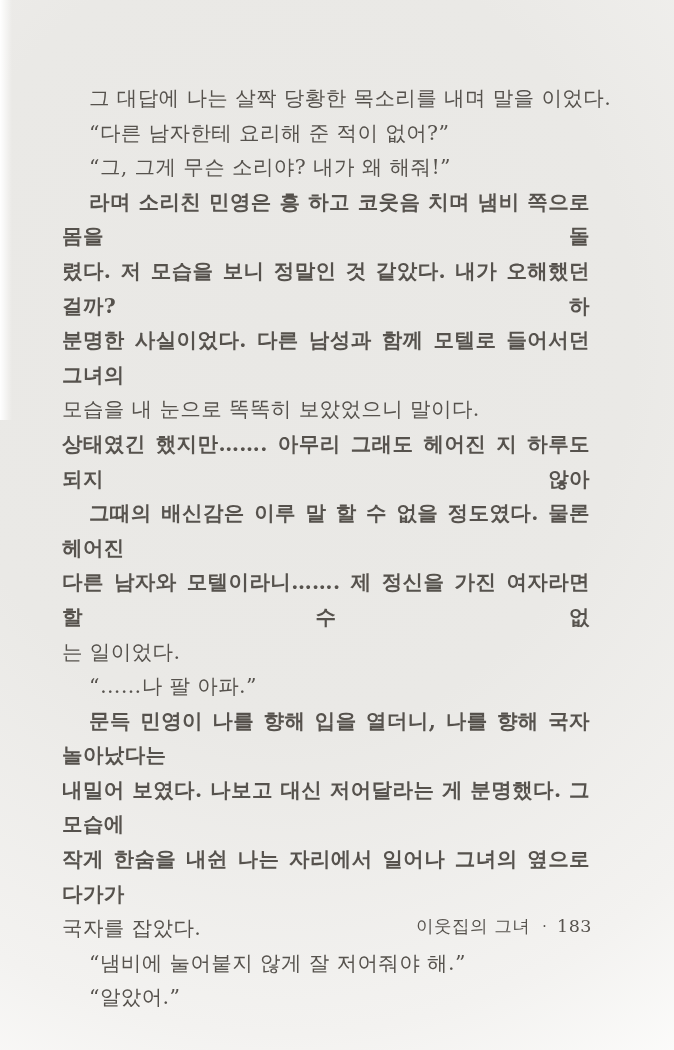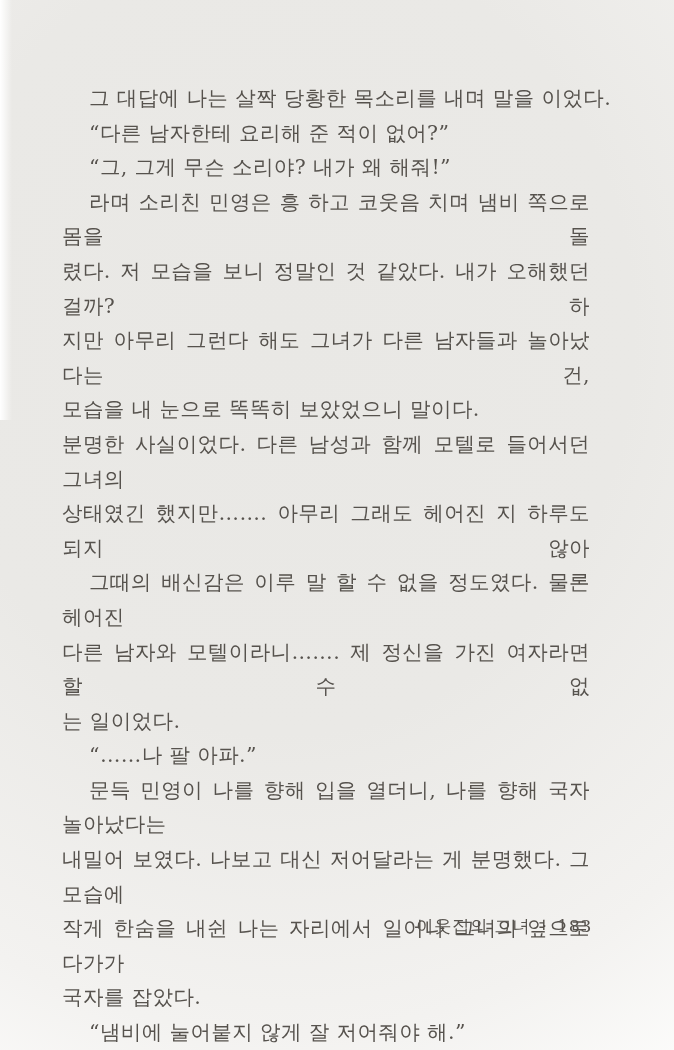--- a/index.html
+++ b/index.html
@@ -39,20 +39,21 @@
   }
   .line {
     white-space: nowrap;
     text-align: right;
     text-align-last: left;
   }
   .line.fill {
     white-space: normal;
     text-align: justify;
     text-align-last: justify;
+    font-weight: bold;
   }
   .line.indent {
     text-indent: 27px;
   }
   .footer {
     position: absolute;
     top: 914px;
     right: 82px;
     color: #57534e;
     font-size: 17.5px;
@@ -73,23 +74,22 @@
 <body>
 
 <div class="page">
 
   <main class="text-block">
       <div class="line indent">그 대답에 나는 살짝 당황한 목소리를 내며 말을 이었다.</div>
       <div class="line indent">“다른 남자한테 요리해 준 적이 없어?”</div>
       <div class="line indent">“그, 그게 무슨 소리야? 내가 왜 해줘!”</div>
       <div class="line indent fill">라며 소리친 민영은 흥 하고 코웃음 치며 냄비 쪽으로 몸을 돌</div>
       <div class="line fill">렸다. 저 모습을 보니 정말인 것 같았다. 내가 오해했던 걸까? 하</div>
-      <div class="line fill">지만 아무리 그런다 해도 그녀가 다른 남자들과 놀아났다는 건,</div>
+      <div class="line fill">분명한 사실이었다. 다른 남성과 함께 모텔로 들어서던 그녀의</div>
       <div class="line">모습을 내 눈으로 똑똑히 보았었으니 말이다.</div>
-      <div class="line fill">분명한 사실이었다. 다른 남성과 함께 모텔로 들어서던 그녀의</div>
       <div class="line fill">상태였긴 했지만……. 아무리 그래도 헤어진 지 하루도 되지 않아</div>
       <div class="line indent fill">그때의 배신감은 이루 말 할 수 없을 정도였다. 물론 헤어진</div>
       <div class="line fill">다른 남자와 모텔이라니……. 제 정신을 가진 여자라면 할 수 없</div>
       <div class="line">는 일이었다.</div>
       <div class="line indent">“……나 팔 아파.”</div>
       <div class="line indent fill">문득 민영이 나를 향해 입을 열더니, 나를 향해 국자 놀아났다는</div>
       <div class="line fill">내밀어 보였다. 나보고 대신 저어달라는 게 분명했다. 그 모습에</div>
       <div class="line fill">작게 한숨을 내쉰 나는 자리에서 일어나 그녀의 옆으로 다가가</div>
       <div class="line">국자를 잡았다.</div>
       <div class="line indent">“냄비에 눌어붙지 않게 잘 저어줘야 해.”</div>

